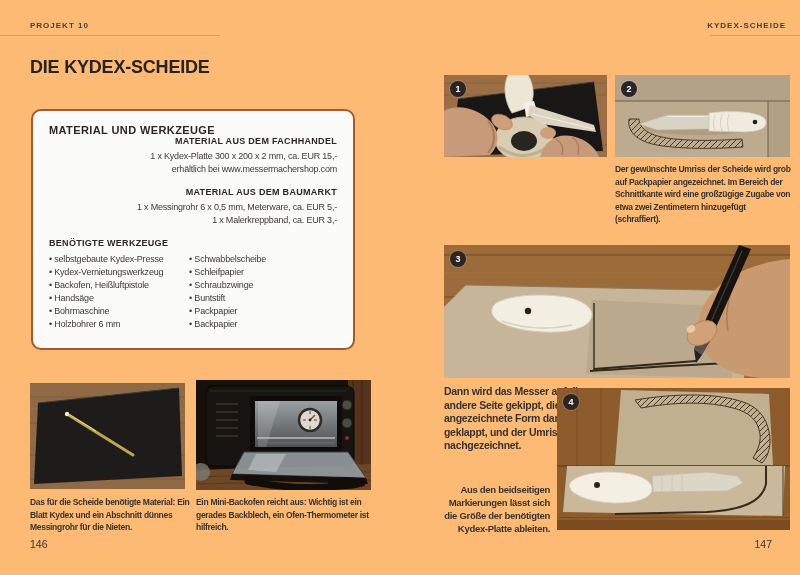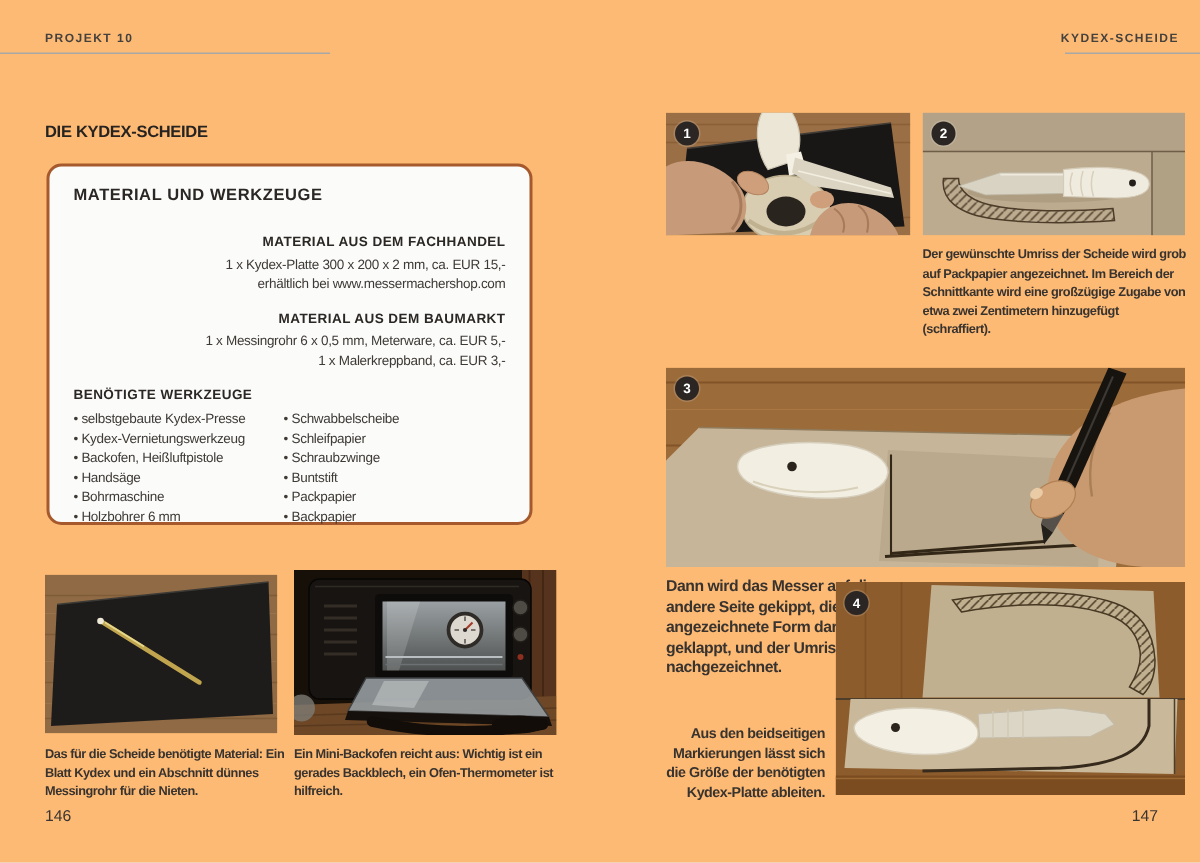--- a/index.html
+++ b/index.html
@@ -5,24 +5,24 @@
   html,body{margin:0;padding:0;background:#e8e8e8;}
   .sheet{position:relative;width:800px;height:575px;background:#fdba74;overflow:hidden;
          font-family:"Liberation Sans",sans-serif;color:#3a3531;}
   .abs{position:absolute;}
 
   
   .rhead{font-size:8px;font-weight:bold;letter-spacing:1px;color:#45413d;}
   .rule{height:1px;background:#a8a8a8;}
 
   
-  .page-title{left:30px;top:82px;font-size:11px;font-weight:bold;letter-spacing:-0.2px;color:#272320;}
+  .page-title{left:30px;top:57px;font-size:18px;font-weight:bold;letter-spacing:-0.2px;color:#272320;}
   .mbox{left:31px;top:109px;width:324px;height:241px;border:2px solid #a5592c;border-radius:10px;
         box-sizing:border-box;padding:13px 16px;background:#fbfbfa;}
-  .mbox-title{font-size:11px;font-weight:bold;letter-spacing:0.4px;color:#2b2724;margin-bottom:20px;}
+  .mbox-title{font-size:11px;font-weight:bold;letter-spacing:0.4px;color:#2b2724;margin-bottom:0;}
   .sec{margin-bottom:12px;text-align:right;}
   .sec-head{font-size:9px;font-weight:bold;letter-spacing:0.3px;color:#2b2724;margin-bottom:3px;line-height:11px;}
   .sec-line{font-size:9px;letter-spacing:-0.2px;line-height:12.5px;color:#3e3a36;}
   .sec-line.indent{padding-left:13px;}
   .tools{display:flex;margin-top:4px;}
   .tcol{width:142px;}
   .tcol:last-child{width:150px;}
   .titem{font-size:9px;letter-spacing:-0.2px;line-height:13px;color:#3e3a36;}
   .titem::before{content:"• ";}
 

